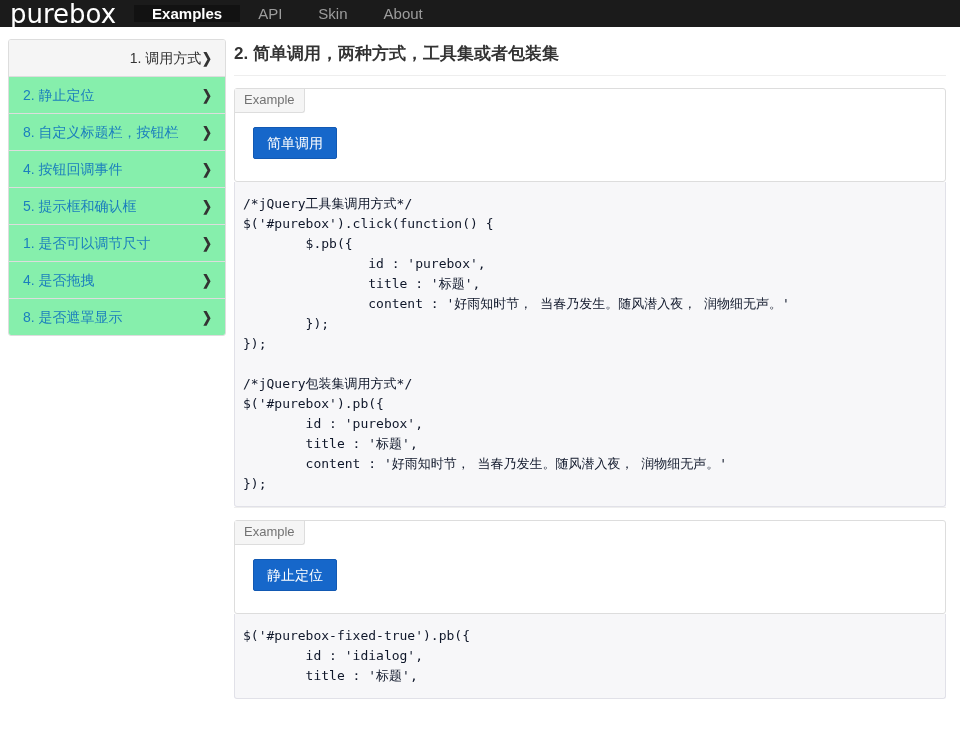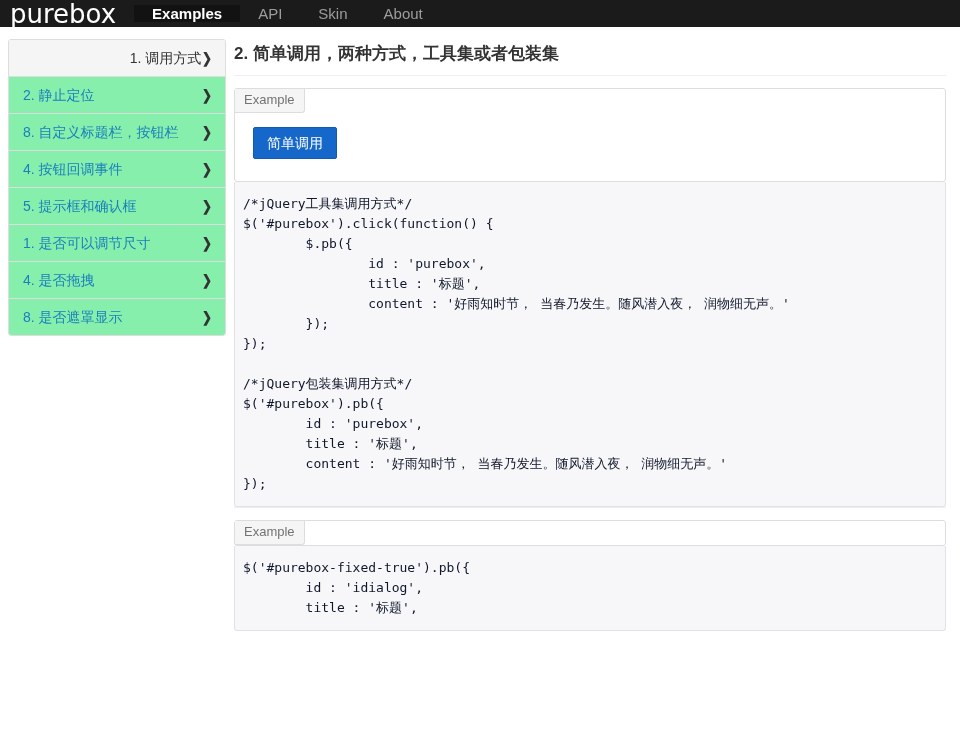--- a/index.html
+++ b/index.html
@@ -272,20 +272,23 @@
         id : 'purebox',
         title : '标题',
         content : '好雨知时节， 当春乃发生。随风潜入夜， 润物细无声。'
 });</pre>
     </div>
 
     <div class="hr"></div>
 
     <div class="example-panel">
       <div class="example-tab">Example</div>
+      <div class="example-body">
+        <button class="btn-primary">静止定位</button>
+      </div>
     </div>
     <div class="code-panel">
       <pre class="code">$('#purebox-fixed-true').pb({
         id : 'idialog',
         title : '标题',</pre>
     </div>
 
   </div>
 </div>
 

